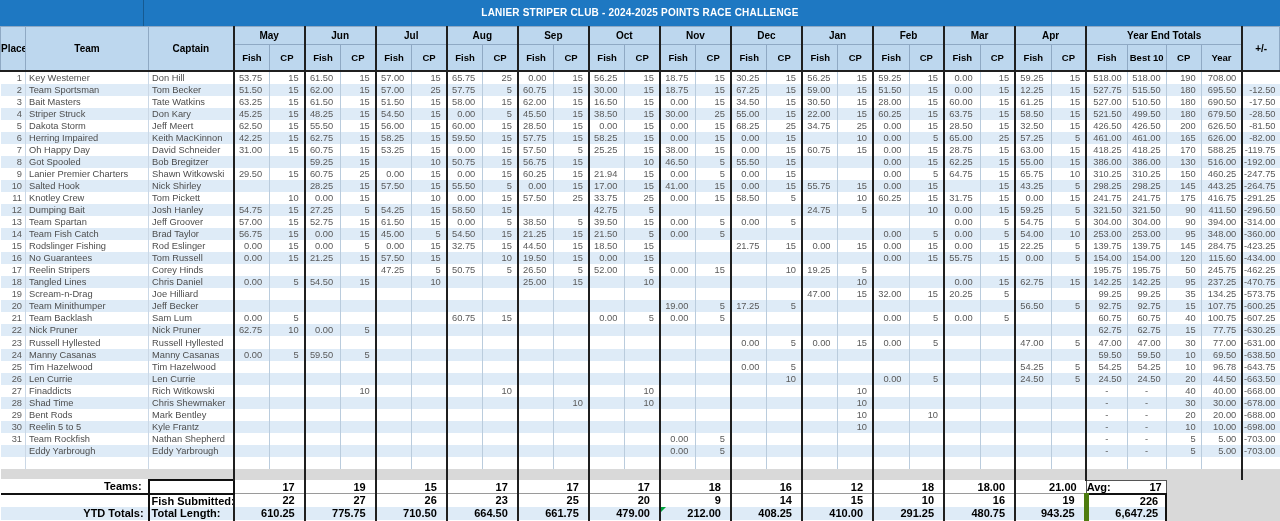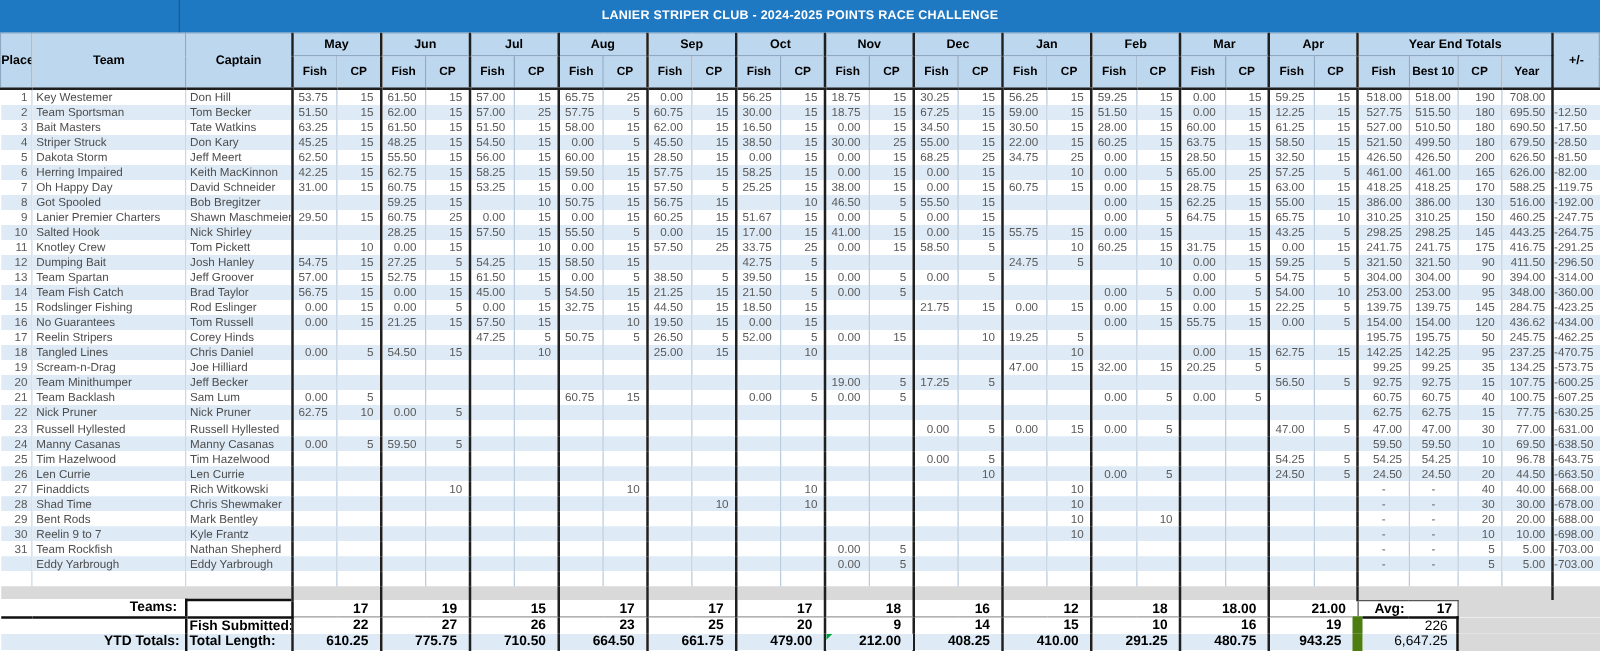--- a/index.html
+++ b/index.html
@@ -18,35 +18,35 @@
   tr.dr{height:12.05px;font-size:9.3px;color:#595959;}
   tr.dr td{line-height:12px;}
   tr.dr.alt{background:var(--stripe,#DEEBF7);}
   td.sl{border-left:1px solid #BACCDD;}
   td.tl{border-left:1px solid #CBD8E6;}
   td.place{text-align:right;padding-right:3px;}
   td.name{text-align:left;padding-left:3px;color:#4d4d4d;}
   td.num{text-align:right;padding-right:7px;}
   td.cpv{text-align:right;padding-right:5px;}
   td.yev{text-align:right;padding-right:5px;}
-  td.pmv{padding-right:4px;}
+  td.pmv{text-align:right;padding-right:4px;}
   td.dash{text-align:center;padding-right:0;}
   
   tr.grayrow{height:11px;} td.gray{background:var(--gray,#D9D9D9);}
   tr.srow{height:13px;font-size:11px;color:#000;}
   td.slabel{text-align:right;font-weight:bold;padding-right:6px;border-bottom:2px solid #111;}
   td.capbox{border:2px solid #111;}
   td.sval{text-align:right;font-weight:bold;padding-right:9px;border-bottom:1px solid #9a9a9a;background:#fff;}
-  td.avglab{text-align:left;font-weight:bold;padding-left:13px;border-top:1px solid #555;border-bottom:1px solid #555;border-left:1px solid #555;background:#fff;}
+  td.avglab{text-align:left;font-weight:bold;padding-left:0;border-top:1px solid #555;border-bottom:1px solid #555;border-left:1px solid #555;background:#fff;}
   td.avgval{text-align:right;font-weight:bold;padding-right:4px;border-top:1px solid #555;border-bottom:1px solid #555;border-right:1px solid #555;background:#fff;}
   td.ytdmain{text-align:right;font-weight:bold;padding-right:4px;}
   td.ytdlabel{text-align:left;font-weight:bold;padding-left:2px;border-left:2px solid #111;}
   td.ylt{border-top:2px solid #111;} td.ylb{border-bottom:2px solid #111;}
   td.sval2{text-align:right;font-weight:bold;padding-right:9px;}
-  td.boxcell{text-align:right;font-weight:normal;padding-right:7px;border-left:8px solid #4d7c0f;border-right:2px solid #111;}
+  td.boxcell{text-align:right;font-weight:bold;padding-right:7px;border-left:5px solid #4d7c0f;border-right:2px solid #111;}
   td.bt{border-top:2px solid #111;} td.bb2{border-bottom:2px solid #111;}
   td.shade{background:var(--stripe,#DEEBF7);}
   td.bline{border-bottom:1px solid #333;}
   td.flagcell{position:relative;padding-left:20px;}
   .flag-marker{position:absolute;left:0;top:0;width:0;height:0;border-top:5px solid var(--flag-green,#00A33D);border-right:5px solid transparent;}
   tr.botrow{height:2px;}
 </style>
 </head>
 <body>
 
@@ -410,32 +410,32 @@
           <td class="cpv sl">15</td>
           <td class="yev gl">386.00</td>
           <td class="yev sl">386.00</td>
           <td class="yev sl">130</td>
           <td class="yev sl">516.00</td>
           <td class="pmv gl">-192.00</td>
         </tr>
         <tr class="dr">
           <td class="place">9</td>
           <td class="name tl">Lanier Premier Charters</td>
-          <td class="name tl">Shawn Maschmeier</td>
+          <td class="name tl">Shawn Witkowski</td>
           <td class="num gl">29.50</td>
           <td class="cpv sl">15</td>
           <td class="num gl">60.75</td>
           <td class="cpv sl">25</td>
           <td class="num gl">0.00</td>
           <td class="cpv sl">15</td>
           <td class="num gl">0.00</td>
           <td class="cpv sl">15</td>
           <td class="num gl">60.25</td>
           <td class="cpv sl">15</td>
-          <td class="num gl">51.67</td>
+          <td class="num gl">21.94</td>
           <td class="cpv sl">15</td>
           <td class="num gl">0.00</td>
           <td class="cpv sl">5</td>
           <td class="num gl">0.00</td>
           <td class="cpv sl">15</td>
           <td class="num gl"></td>
           <td class="cpv sl"></td>
           <td class="num gl">0.00</td>
           <td class="cpv sl">5</td>
           <td class="num gl">64.75</td>
@@ -676,21 +676,21 @@
           <td class="cpv sl"></td>
           <td class="num gl">0.00</td>
           <td class="cpv sl">15</td>
           <td class="num gl">55.75</td>
           <td class="cpv sl">15</td>
           <td class="num gl">0.00</td>
           <td class="cpv sl">5</td>
           <td class="yev gl">154.00</td>
           <td class="yev sl">154.00</td>
           <td class="yev sl">120</td>
-          <td class="yev sl">436.62</td>
+          <td class="yev sl">115.60</td>
           <td class="pmv gl">-434.00</td>
         </tr>
         <tr class="dr">
           <td class="place">17</td>
           <td class="name tl">Reelin Stripers</td>
           <td class="name tl">Corey Hinds</td>
           <td class="num gl"></td>
           <td class="cpv sl"></td>
           <td class="num gl"></td>
           <td class="cpv sl"></td>
@@ -1123,21 +1123,21 @@
           <td class="num gl"></td>
           <td class="cpv sl"></td>
           <td class="yev gl dash">-</td>
           <td class="yev sl dash">-</td>
           <td class="yev sl">20</td>
           <td class="yev sl">20.00</td>
           <td class="pmv gl">-688.00</td>
         </tr>
         <tr class="dr alt">
           <td class="place">30</td>
-          <td class="name tl">Reelin 9 to 7</td>
+          <td class="name tl">Reelin 5 to 5</td>
           <td class="name tl">Kyle Frantz</td>
           <td class="num gl"></td>
           <td class="cpv sl"></td>
           <td class="num gl"></td>
           <td class="cpv sl"></td>
           <td class="num gl"></td>
           <td class="cpv sl"></td>
           <td class="num gl"></td>
           <td class="cpv sl"></td>
           <td class="num gl"></td>

